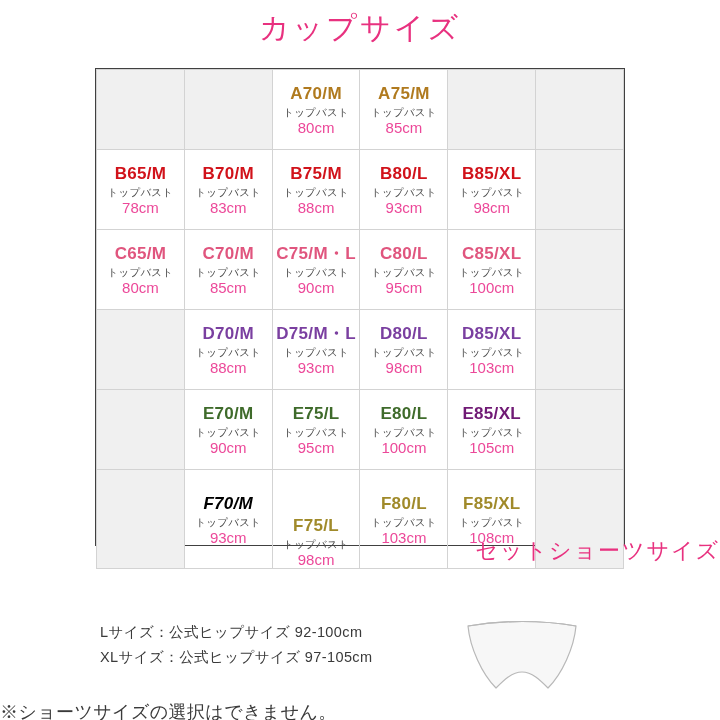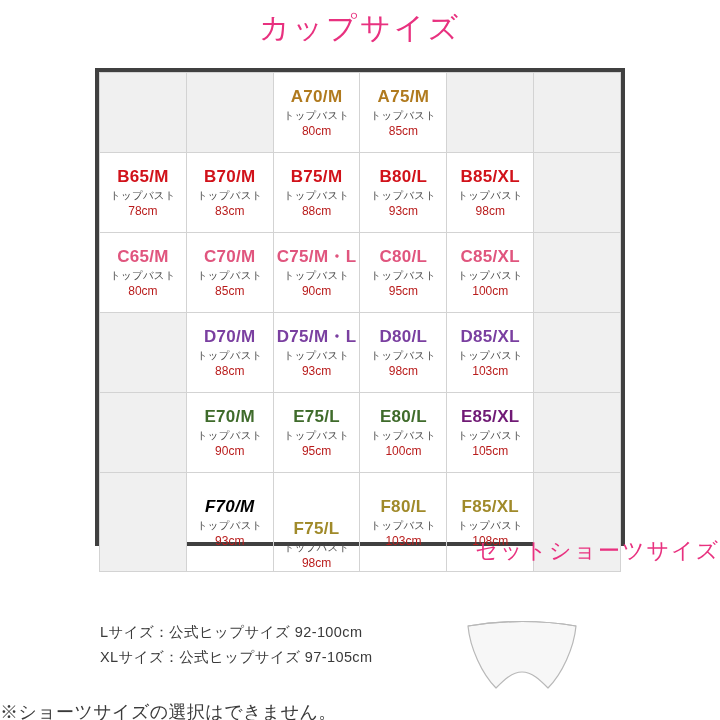--- a/index.html
+++ b/index.html
@@ -28,21 +28,21 @@
     height: 44px;
     line-height: 40px;
     font-weight: 400;
   }
   .grid-wrap {
     position: absolute;
     left: 95px;
     top: 68px;
     width: 530px;
     height: 478px;
-    border: 4px solid #404040;
+    border: 1px solid #404040;
     box-sizing: border-box;
     background: #ffffff;
   }
   table.size-grid {
     border-collapse: collapse;
     width: 100%;
     height: 100%;
     table-layout: fixed;
   }
   table.size-grid td {
@@ -61,23 +61,23 @@
     line-height: 22px;
     letter-spacing: 0.3px;
   }
   .cell-lab {
     font-size: 10.5px;
     line-height: 15px;
     color: #4a4a4a;
     letter-spacing: 0.2px;
   }
   .cell-val {
-    font-size: 12px;
+    font-size: 15px;
     line-height: 16px;
-    color: #b91c1c;
+    color: #ec4899;
     font-weight: 400;
   }
   .subtitle {
     position: absolute;
     left: 0;
     top: 536px;
     width: 720px;
     text-align: right;
     font-size: 22px;
     letter-spacing: 2px;

